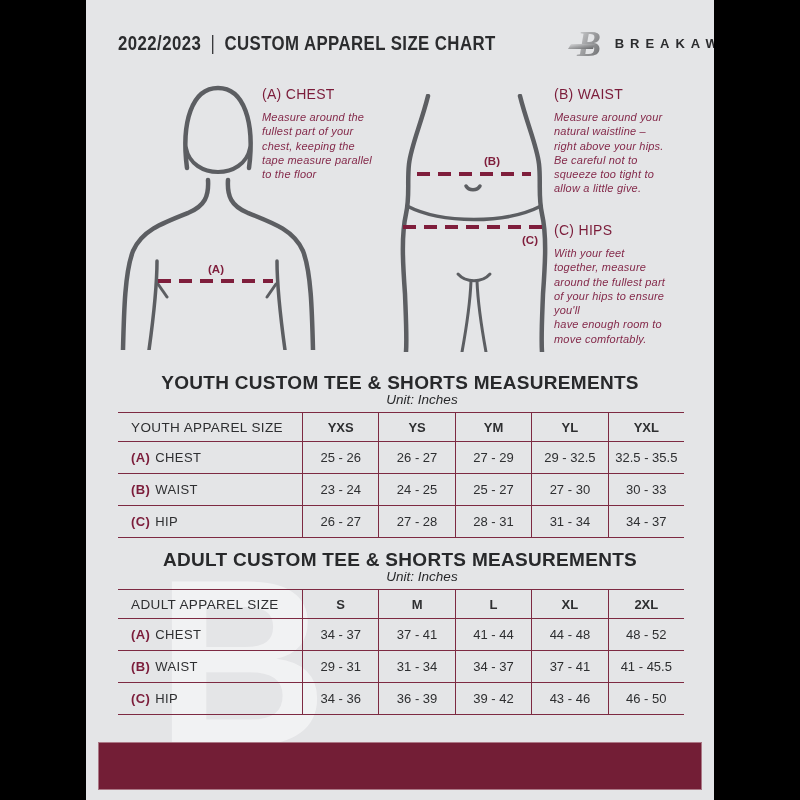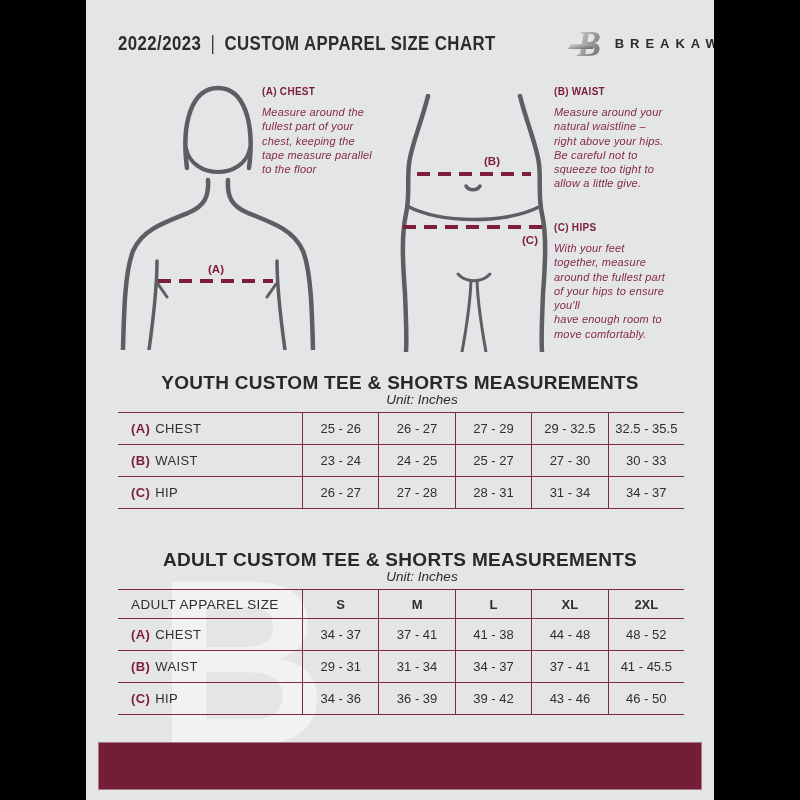--- a/index.html
+++ b/index.html
@@ -16,21 +16,21 @@
   .topbar { position:absolute; top:22px; left:32px; right:20px; height:42px;
     display:flex; justify-content:space-between; align-items:center; z-index:1; }
   .doc-title { white-space:nowrap; transform:scaleX(.84); transform-origin:left center;
     font-size:20px; font-weight:bold; letter-spacing:.5px; color:#2b2c2e; }
   .doc-title .sep { font-weight:400; margin:0 11px; color:#3a3b3d; }
   .brand { display:flex; align-items:center; gap:9px; }
   .brand-name { font-size:13px; font-weight:bold; letter-spacing:6px; color:#2b2c2e; }
 
   
   .guide-block { position:absolute; z-index:1; }
-  .guide-head { font-size:10px; font-weight:bold; letter-spacing:.3px; color:#7b1c3a; margin-bottom:8px; }
+  .guide-head { font-size:14px; font-weight:normal; letter-spacing:.3px; color:#7b1c3a; margin-bottom:8px; }
   .guide-body { font-size:11px; font-style:italic; line-height:1.3; letter-spacing:.2px;
     color:#84294a; white-space:pre-line; }
   .chest-block { left:176px; top:86px; width:140px; }
   .waist-block { left:468px; top:86px; width:155px; }
   .hipsg-block { left:468px; top:222px; width:155px; }
 
   .fig { position:absolute; z-index:1; }
   .fig-torso { left:34px; top:84px; }
   .fig-hips  { left:308px; top:94px; }
 
@@ -145,20 +145,28 @@
 right above your hips.
 Be careful not to
 squeeze too tight to
 allow a little give.</div>
     </div>
 
     <div class="sec-title yt-title">YOUTH CUSTOM TEE &amp; SHORTS MEASUREMENTS</div>
     <div class="sec-unit yt-unit">Unit: Inches</div>
 
     <div class="s-table yt-table">
+      <div class="t-row head">
+        <div class="t-cell lbl">YOUTH APPAREL SIZE</div>
+        <div class="t-cell">YXS</div>
+        <div class="t-cell">YS</div>
+        <div class="t-cell">YM</div>
+        <div class="t-cell">YL</div>
+        <div class="t-cell">YXL</div>
+      </div>
       <div class="t-row">
         <div class="t-cell lbl">
             <span class="pfx">(A)</span>
             <span>CHEST</span>
           </div>
         <div class="t-cell">25 - 26</div>
         <div class="t-cell">26 - 27</div>
         <div class="t-cell">27 - 29</div>
         <div class="t-cell">29 - 32.5</div>
         <div class="t-cell">32.5 - 35.5</div>
@@ -199,21 +207,21 @@
         <div class="t-cell">XL</div>
         <div class="t-cell">2XL</div>
       </div>
       <div class="t-row">
         <div class="t-cell lbl">
             <span class="pfx">(A)</span>
             <span>CHEST</span>
           </div>
         <div class="t-cell">34 - 37</div>
         <div class="t-cell">37 - 41</div>
-        <div class="t-cell">41 - 38</div>
+        <div class="t-cell">41 - 44</div>
         <div class="t-cell">44 - 48</div>
         <div class="t-cell">48 - 52</div>
       </div>
       <div class="t-row">
         <div class="t-cell lbl">
             <span class="pfx">(B)</span>
             <span>WAIST</span>
           </div>
         <div class="t-cell">29 - 31</div>
         <div class="t-cell">31 - 34</div>

